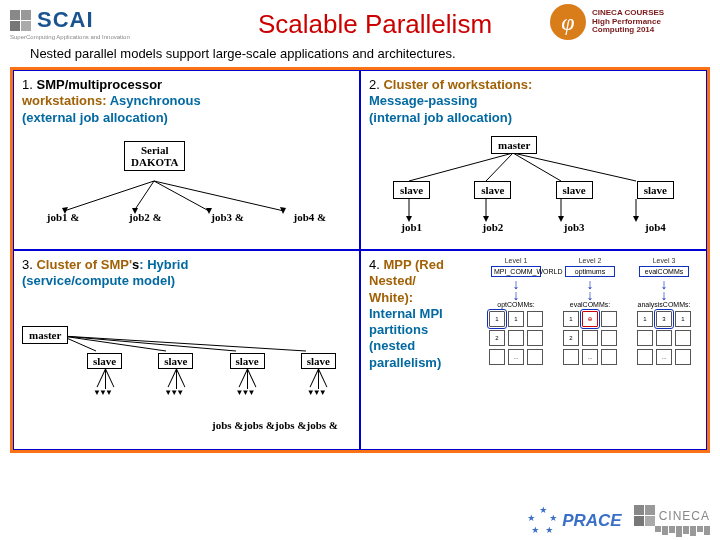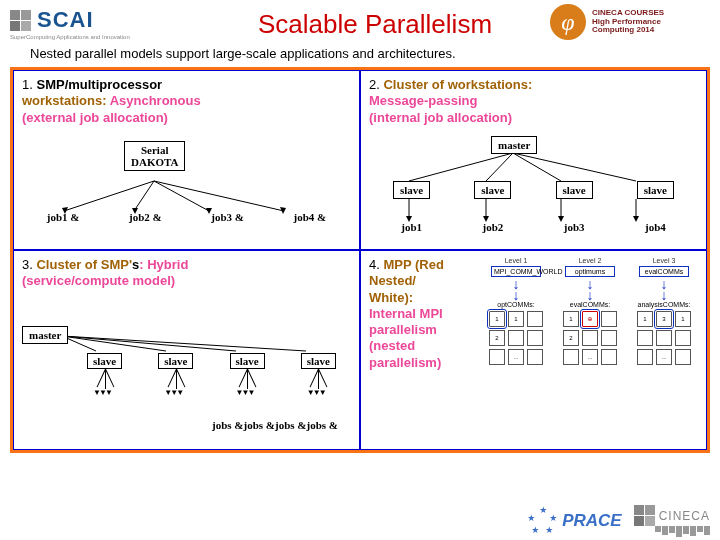--- a/index.html
+++ b/index.html
@@ -19,21 +19,21 @@
   .title { font-size: 26px; color: #c00; font-family: Arial, sans-serif; }
   .logo-right { display: flex; align-items: center; gap: 6px; width: 160px; }
   .phi-circle { width: 36px; height: 36px; border-radius: 50%; background: #d97d1a; color: #fff; font-size: 24px; font-family: serif; display: flex; align-items: center; justify-content: center; font-style: italic; }
   .right-text { font-size: 8px; line-height: 1.1; color: #7a1818; font-weight: bold; }
   .subtitle { font-size: 13px; padding: 2px 30px 6px; }
   .grid4 { margin: 0 10px; border: 3px solid #f97316; display: grid; grid-template-columns: 1fr 1fr; grid-template-rows: 180px 200px; }
   .cell { border: 1px solid #0000d0; padding: 6px 8px; position: relative; overflow: hidden; }
   .cell-title { font-size: 13px; line-height: 1.25; }
   .cell-title b { font-weight: bold; }
   .red { color: #a16207; }
-  .blue { color: #ec4899; }
+  .blue { color: #0369a1; }
   .box { border: 1px solid #000; padding: 2px 6px; font-size: 11px; font-weight: bold; display: inline-block; text-align: center; font-family: "Times New Roman", serif; background:#fff; }
   .lbl { font-size: 11px; font-weight: bold; font-family: "Times New Roman", serif; }
   
   .c1-root { position: absolute; top: 70px; left: 110px; }
   .c1-jobs { position: absolute; top: 140px; left: 0; right: 0; display: flex; justify-content: space-around; padding: 0 8px; }
   .tree-svg { position: absolute; top: 0; left: 0; pointer-events: none; }
   
   .c2-master { position: absolute; top: 65px; left: 130px; }
   .c2-slaves { position: absolute; top: 110px; left: 0; right: 0; display: flex; justify-content: space-around; padding: 0 10px; }
   .c2-jobs { position: absolute; top: 150px; left: 0; right: 0; display: flex; justify-content: space-around; padding: 0 10px; }
@@ -219,21 +219,21 @@
     </div>
   </div>
 
   <div class="cell">
     <div class="cell-title c4-title">
       <span>4.</span>
       <b><span class="red">MPP (Red</span><br>
       <span class="red">Nested/</span><br>
       <span class="red">White):</span><br>
       <span class="blue">Internal MPI</span><br>
-      <span class="blue">parallelism</span><br>
+      <span class="blue">partitions</span><br>
       <span class="blue">(nested</span><br>
       <span class="blue">parallelism)</span></b>
     </div>
     <div class="c4-diag">
       <div class="c4-col" style="left:0">
         <div class="toplbl">Level 1</div>
         <div class="mbox">MPI_COMM_WORLD</div>
         <div class="ar">↓</div>
         <div class="ar">↓</div>
         <div class="clbl">optCOMMs:</div>

